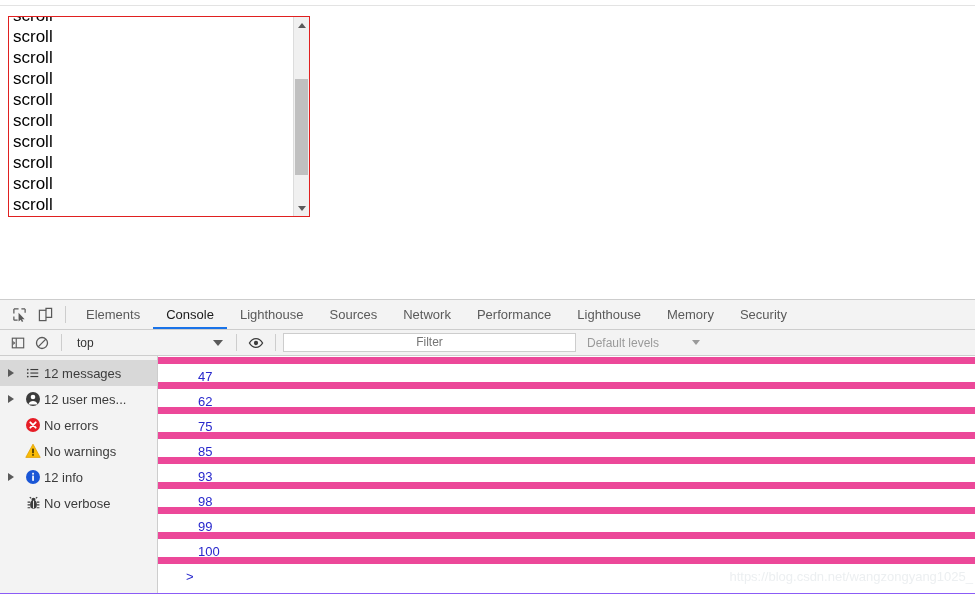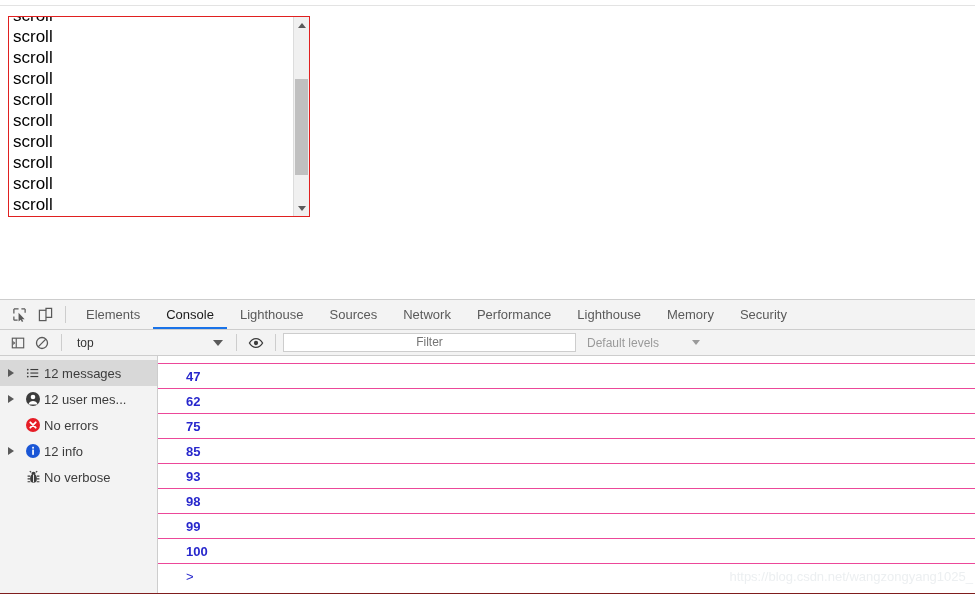--- a/index.html
+++ b/index.html
@@ -96,21 +96,21 @@
     background: #c0c0c0;
   }
 
   
   .devtools {
     position: absolute;
     left: 0;
     top: 299px;
     width: 975px;
     height: 295px;
-    background: #7f1d1d;
+    background: #8b5cf6;
     border-top: 1px solid #cdcdcd;
     box-sizing: border-box;
   }
 
   .dt-tabbar {
     position: relative;
     height: 30px;
     background: #f3f3f3;
     border-bottom: 1px solid #cdcdcd;
     display: flex;
@@ -275,27 +275,26 @@
   }
   .msg-inner {
     position: absolute;
     left: 0;
     top: -17px;
     width: 100%;
   }
   .msg-row {
     height: 25px;
     line-height: 25px;
-    border-bottom: 1px solid #ec4899;
-    padding-left: 28px;
+    border-bottom: 7px solid #ec4899;
+    padding-left: 40px;
     box-sizing: border-box;
     font-family: "Liberation Sans", sans-serif;
     font-size: 13px;
     color: #2727cc;
-    font-weight: bold;
   }
   .prompt-row {
     height: 25px;
     line-height: 25px;
     padding-left: 28px;
     box-sizing: border-box;
     font-size: 13px;
     color: #2727cc;
   }
 
@@ -442,20 +441,31 @@
           <span class="side-arrow"></span>
           <span class="side-icon">
             <svg width="16" height="16" viewBox="0 0 16 16">
               <circle cx="8" cy="8" r="7" fill="#e61d26"></circle>
               <path d="M5.3 5.3 L10.7 10.7 M10.7 5.3 L5.3 10.7" stroke="#ffffff" stroke-width="1.8" stroke-linecap="round"></path>
             </svg>
           </span>
           <span class="side-text">No errors</span>
         </div>
 
+        <div class="side-row">
+          <span class="side-arrow"></span>
+          <span class="side-icon">
+            <svg width="16" height="16" viewBox="0 0 16 16">
+              <path d="M8 1.2 L15.2 14.4 L0.8 14.4 Z" fill="#fabb05" stroke="#e0a000" stroke-width="0.8"></path>
+              <rect x="7.2" y="5.6" width="1.6" height="4.6" fill="#3c2d00"></rect>
+              <rect x="7.2" y="11.1" width="1.6" height="1.6" fill="#3c2d00"></rect>
+            </svg>
+          </span>
+          <span class="side-text">No warnings</span>
+        </div>
 
         <div class="side-row">
           <span class="side-arrow">
               <span class="tri-r"></span>
             </span>
           <span class="side-icon">
             <svg width="16" height="16" viewBox="0 0 16 16">
               <circle cx="8" cy="8" r="7" fill="#1a56d6"></circle>
               <rect x="7.2" y="6.6" width="1.7" height="5.2" fill="#ffffff"></rect>
               <rect x="7.2" y="3.8" width="1.7" height="1.8" fill="#ffffff"></rect>

